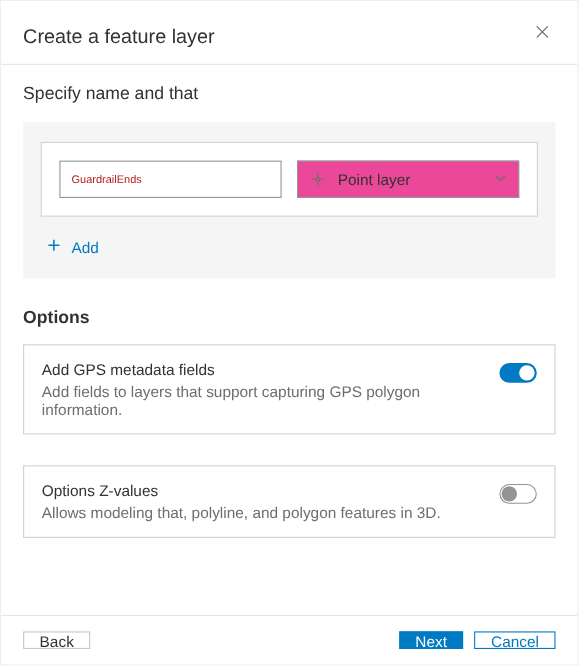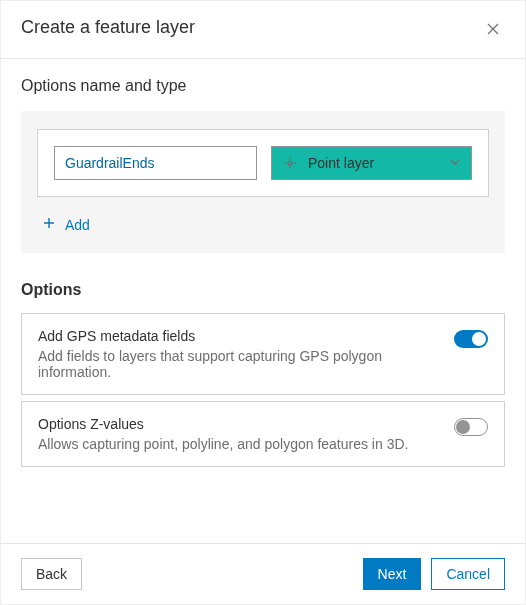--- a/index.html
+++ b/index.html
@@ -9,21 +9,21 @@
     width: 526px;
     height: 605px;
     color: #323232;
     font-size: 14px;
     display: flex;
     flex-direction: column;
     border: 1px solid #eee;
   }
   .header {
     display: flex;
-    align-items: flex-start;
+    align-items: flex-end;
     justify-content: space-between;
     padding: 16px 20px 14px 20px;
   }
   .header-title {
     font-size: 18px;
     font-weight: 400;
     color: #323232;
   }
   .close-btn {
     background: none;
@@ -60,34 +60,34 @@
     border: 1px solid #d0d0d0;
     padding: 16px;
     display: flex;
     gap: 14px;
   }
   .name-input {
     flex: 1;
     height: 34px;
     border: 1px solid #949494;
     padding: 12px 10px;
-    font-size: 14px;
-    color: #0369a1;
+    font-size: 10px;
+    color: #b91c1c;
     outline: none;
   }
   .type-select {
     flex: 1;
     height: 34px;
     border: 1px solid #949494;
     display: flex;
     align-items: center;
     padding: 0 10px;
     gap: 10px;
     cursor: pointer;
-    background: #14b8a6;
+    background: #ec4899;
   }
   .type-icon {
     display: flex;
     align-items: center;
     justify-content: center;
     color: #6e6e6e;
   }
   .type-label {
     flex: 1;
     font-size: 14px;
@@ -109,21 +109,21 @@
   .add-row svg { display: block; }
   .options-title {
     font-size: 16px;
     font-weight: 700;
     color: #323232;
     margin-bottom: 14px;
   }
   .option-card {
     border: 1px solid #d0d0d0;
     padding: 14px 16px;
-    margin-bottom: 6px;
+    margin-bottom: 28px;
     display: flex;
     align-items: flex-start;
     gap: 14px;
   }
   .option-text {
     flex: 1;
   }
   .option-label {
     font-size: 14px;
     color: #323232;
@@ -166,21 +166,21 @@
     background: #949494;
   }
   .footer {
     border-top: 1px solid #e5e5e5;
     padding: 14px 20px;
     display: flex;
     align-items: center;
     gap: 10px;
   }
   .btn {
-    height: 32px;
+    height: 16px;
     padding: 0 14px;
     font-size: 14px;
     cursor: pointer;
     border: 1px solid #c8c8c8;
     background: #fff;
     color: #323232;
   }
   .btn-back {
     margin-right: auto;
   }
@@ -205,21 +205,21 @@
           <path d="M3 3 L13 13 M13 3 L3 13" stroke="currentColor" stroke-width="1.2" fill="none"></path>
         </svg>
     </span>
   </button>
 </div>
 
 <hr class="divider">
 
 <div class="content">
 
-  <div class="section-title">Options name and type</div>
+  <div class="section-title">Specify name and that</div>
 
   <div class="well">
     <div class="card">
       <input class="name-input" type="text" value="GuardrailEnds" style="">
       <div class="type-select">
         <span class="type-icon">
           <svg width="16" height="16" viewBox="0 0 16 16">
             <line x1="8" y1="2" x2="8" y2="6" stroke="currentColor" stroke-width="1"></line>
             <line x1="8" y1="10" x2="8" y2="14" stroke="currentColor" stroke-width="1"></line>
             <line x1="2" y1="8" x2="6" y2="8" stroke="currentColor" stroke-width="1"></line>
@@ -254,21 +254,21 @@
       <div class="option-desc">Add fields to layers that support capturing GPS polygon information.</div>
     </div>
     <div class="toggle on">
       <div class="knob"></div>
     </div>
   </div>
 
   <div class="option-card">
     <div class="option-text">
       <div class="option-label">Options Z-values</div>
-      <div class="option-desc">Allows capturing point, polyline, and polygon features in 3D.</div>
+      <div class="option-desc">Allows modeling that, polyline, and polygon features in 3D.</div>
     </div>
     <div class="toggle off">
       <div class="knob"></div>
     </div>
   </div>
 
 </div>
 
 <div class="footer">
   <button class="btn btn-back">Back</button>

